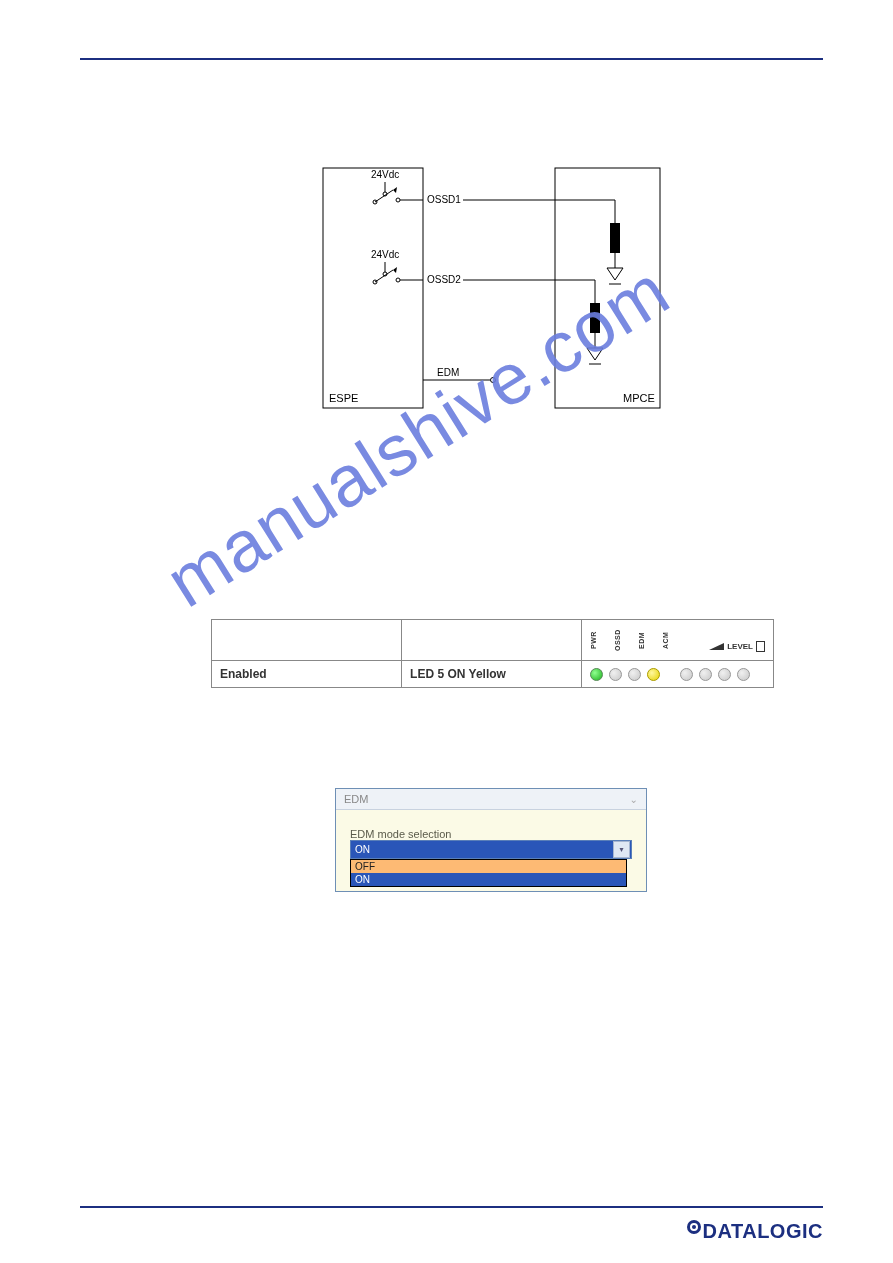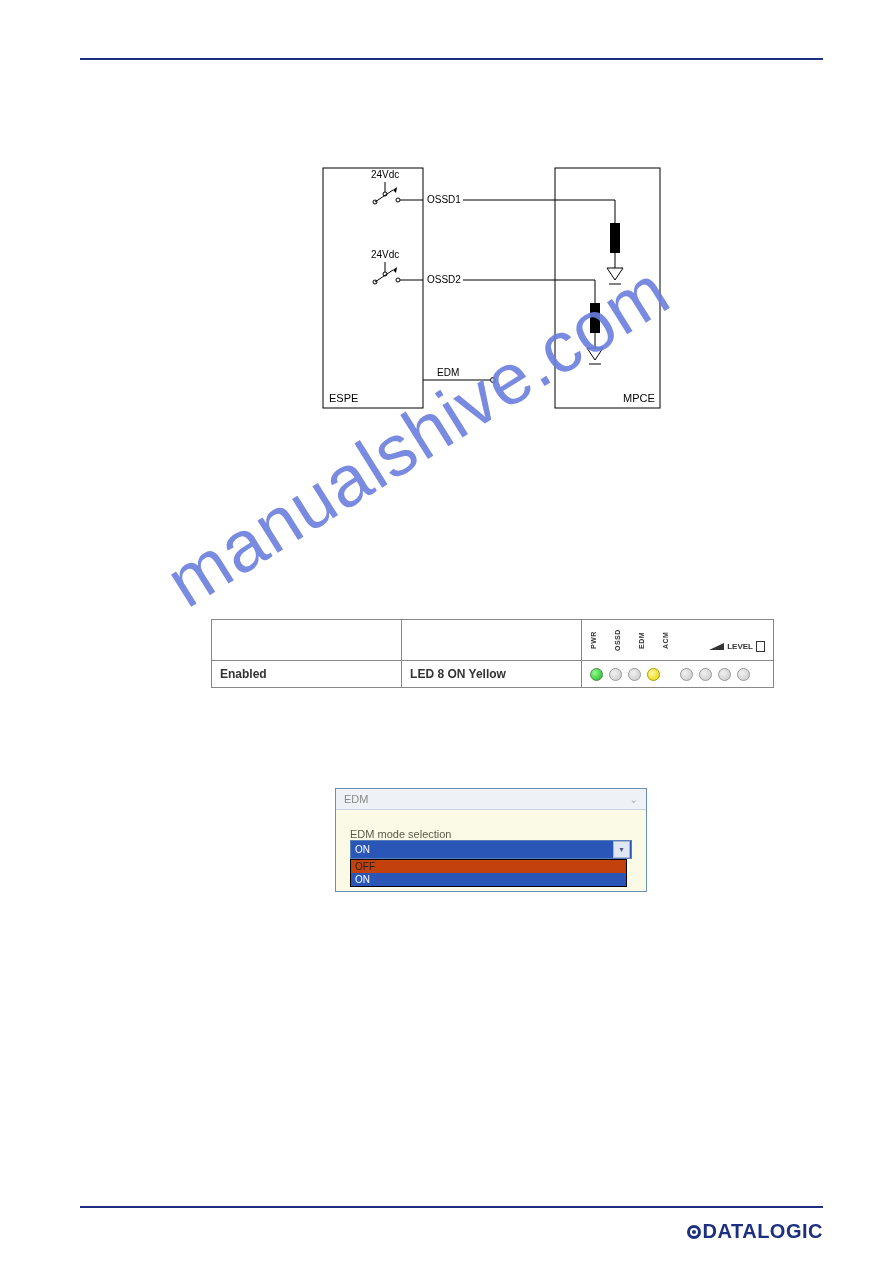--- a/index.html
+++ b/index.html
@@ -33,21 +33,21 @@
   .logo {
     position: absolute;
     right: 70px;
     bottom: 20px;
     font-family: Arial, sans-serif;
     font-weight: 700;
     font-size: 20px;
     letter-spacing: 0.5px;
     color: #1c2f80;
     display: flex;
-    align-items: center;
+    align-items: flex-start;
     gap: 2px;
   }
   .logo .circ {
     width: 14px;
     height: 14px;
     border: 3px solid #1c2f80;
     border-radius: 50%;
     position: relative;
     display: inline-block;
     box-sizing: border-box;
@@ -202,21 +202,21 @@
     border: 1px solid #a5b5d0;
     display: flex;
     align-items: center;
     justify-content: center;
     color: #557;
     font-size: 8px;
   }
   .opt-list {
     width: 275px;
     border: 1px solid #000;
-    background: #c2410c;
+    background: #fdba74;
     font-size: 10px;
   }
   .opt {
     padding: 1px 4px;
     color: #222;
   }
   .opt.sel {
     background: #2a56b8;
     color: #fff;
   }
@@ -296,21 +296,21 @@
           <span class="level-lbl">
             <span class="tri"></span>
             <span>LEVEL</span>
             <span class="rect"></span>
           </span>
         </div>
       </td>
     </tr>
     <tr>
       <td class="bold">Enabled</td>
-      <td class="bold">LED 8 ON Yellow</td>
+      <td class="bold">LED 5 ON Yellow</td>
       <td>
         <div class="led-row">
               <span class="led green"></span>
               <span class="led off"></span>
               <span class="led off"></span>
               <span class="led yellow"></span>
               <span class="led-group-gap"></span>
               <span class="led off"></span>
               <span class="led off"></span>
               <span class="led off"></span>

